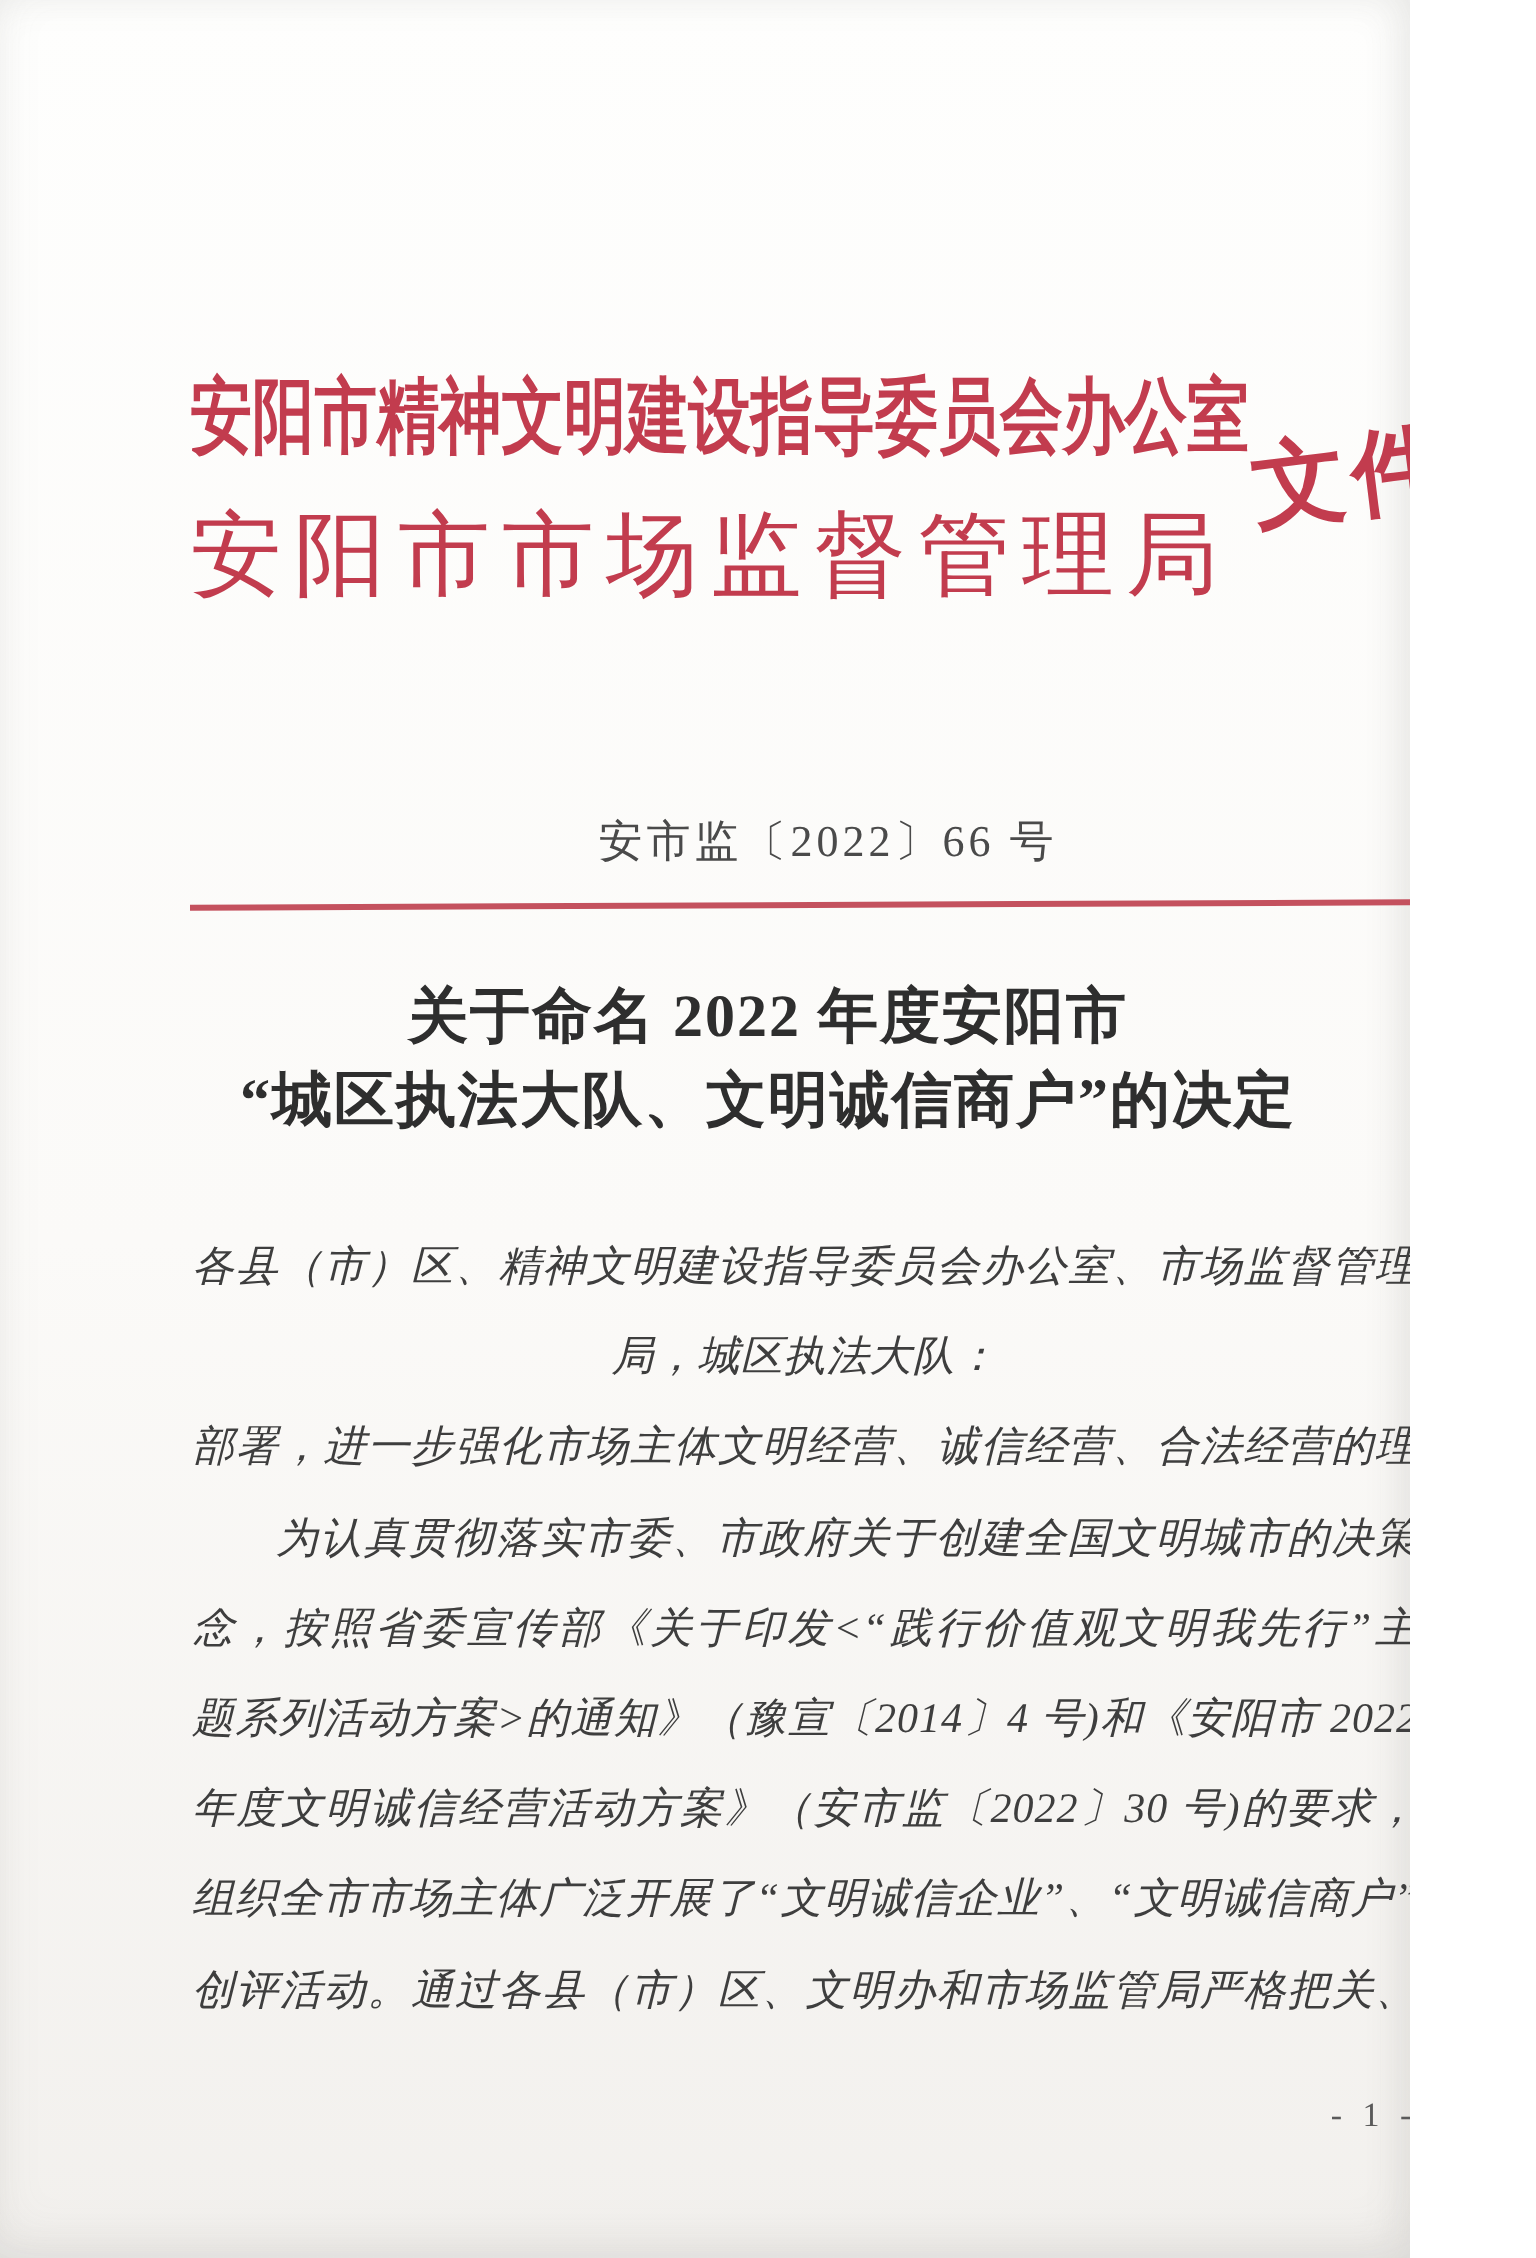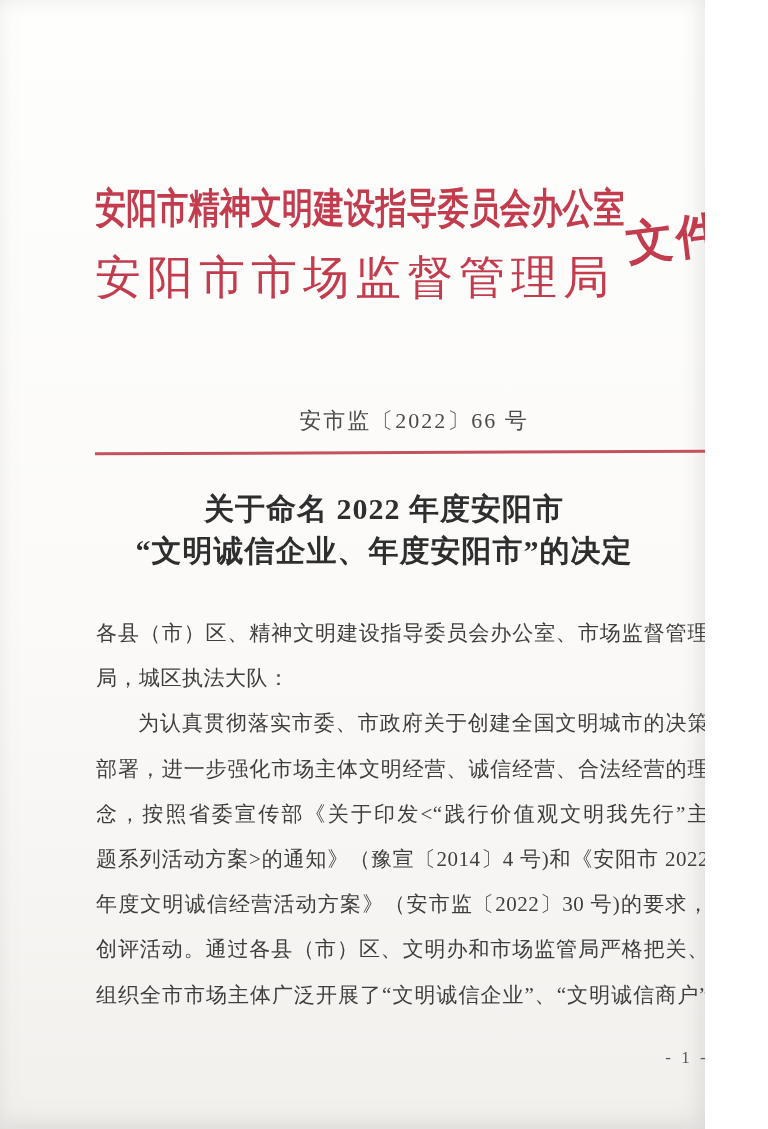--- a/index.html
+++ b/index.html
@@ -48,24 +48,26 @@
   }
   .title {
     position: absolute; top: 488px; left: 0; width: 768px;
     text-align: center; color: #2e2e2e; font-weight: bold;
     font-size: 30px; line-height: 42px; letter-spacing: 1px;
   }
   .body-block {
     position: absolute; top: 611px; left: 96px; width: 613px;
     color: #3e3e3e; font-size: 21px; line-height: 45.2px;
     letter-spacing: 0.5px;
+    font-style: italic;
   }
   .bline {
     white-space: nowrap;
     overflow: visible;
+    text-align: center;
   }
   .bline.just {
     text-align: justify;
     text-align-last: justify;
   }
   .bline.indent { text-indent: 2em; }
   .page-number {
     position: absolute; top: 1048px; left: 652px; width: 70px;
     text-align: center; font-size: 17px; color: #5a5a5a; letter-spacing: 3px;
     white-space: nowrap;
@@ -83,30 +85,30 @@
   <div class="org2">安阳市市场监督管理局</div>
 
   <div class="doc-label">文件</div>
 
   <div class="doc-number">安市监〔2022〕66 号</div>
 
   <div class="red-rule"></div>
 
   <div class="title">
     <div>关于命名 2022 年度安阳市</div>
-    <div>“文明诚信企业、年度安阳市”的决定</div>
+    <div>“城区执法大队、文明诚信商户”的决定</div>
   </div>
 
   <div class="body-block">
     <div class="bline just">各县（市）区、精神文明建设指导委员会办公室、市场监督管理</div>
     <div class="bline">局，城区执法大队：</div>
+    <div class="bline just">部署，进一步强化市场主体文明经营、诚信经营、合法经营的理</div>
     <div class="bline just indent">为认真贯彻落实市委、市政府关于创建全国文明城市的决策</div>
-    <div class="bline just">部署，进一步强化市场主体文明经营、诚信经营、合法经营的理</div>
     <div class="bline just">念，按照省委宣传部《关于印发&lt;“践行价值观文明我先行”主</div>
     <div class="bline just">题系列活动方案&gt;的通知》（豫宣〔2014〕4 号)和《安阳市 2022</div>
     <div class="bline just">年度文明诚信经营活动方案》（安市监〔2022〕30 号)的要求，</div>
+    <div class="bline just">组织全市市场主体广泛开展了“文明诚信企业”、“文明诚信商户”</div>
     <div class="bline just">创评活动。通过各县（市）区、文明办和市场监管局严格把关、</div>
-    <div class="bline just">组织全市市场主体广泛开展了“文明诚信企业”、“文明诚信商户”</div>
   </div>
 
   <div class="page-number">- 1 -</div>
 
 </div>
 
 </body></html>

